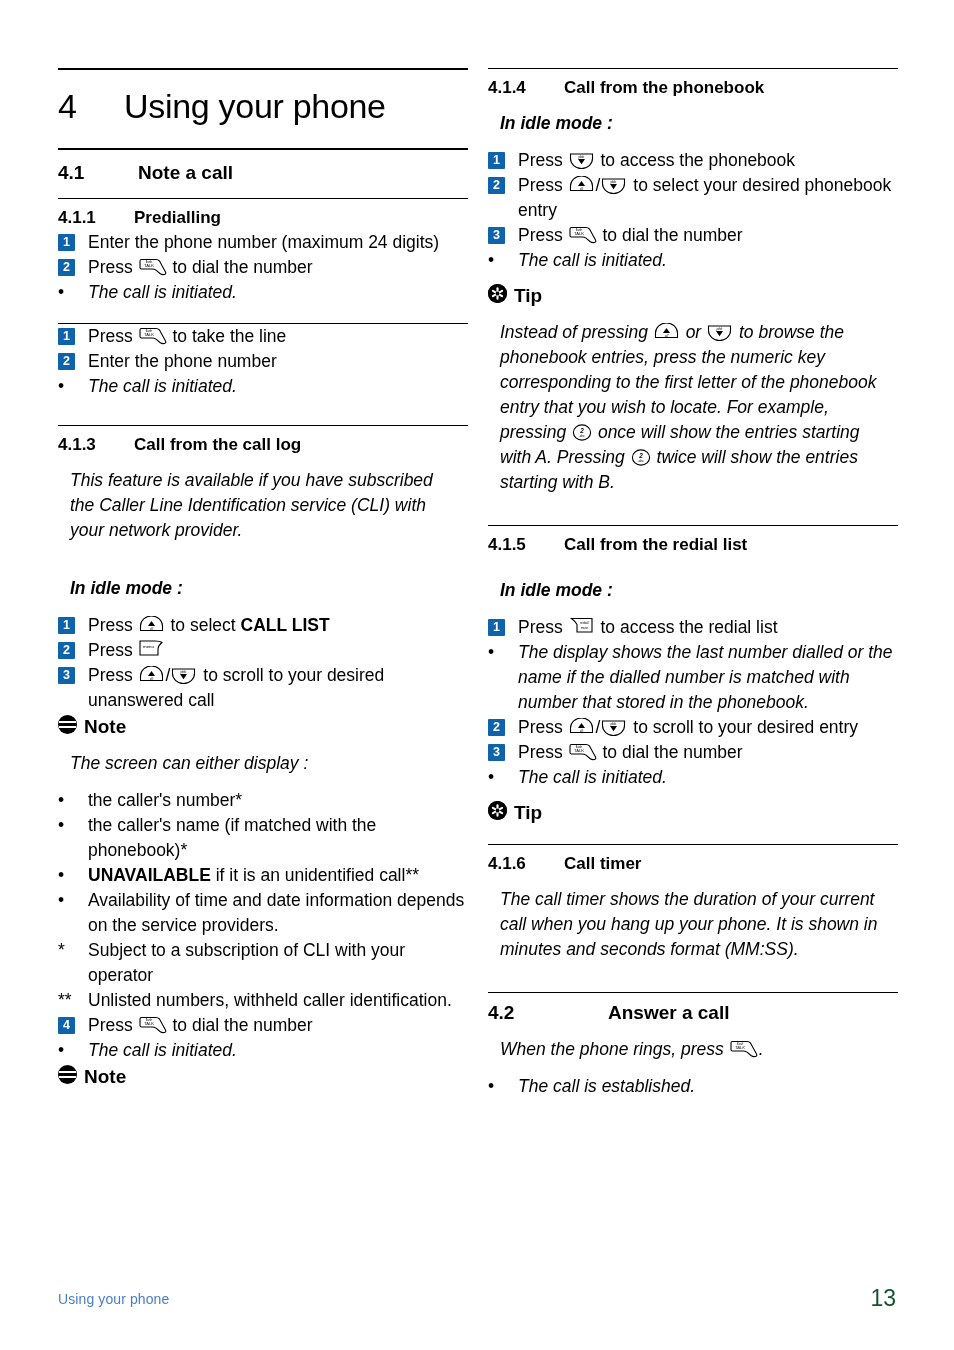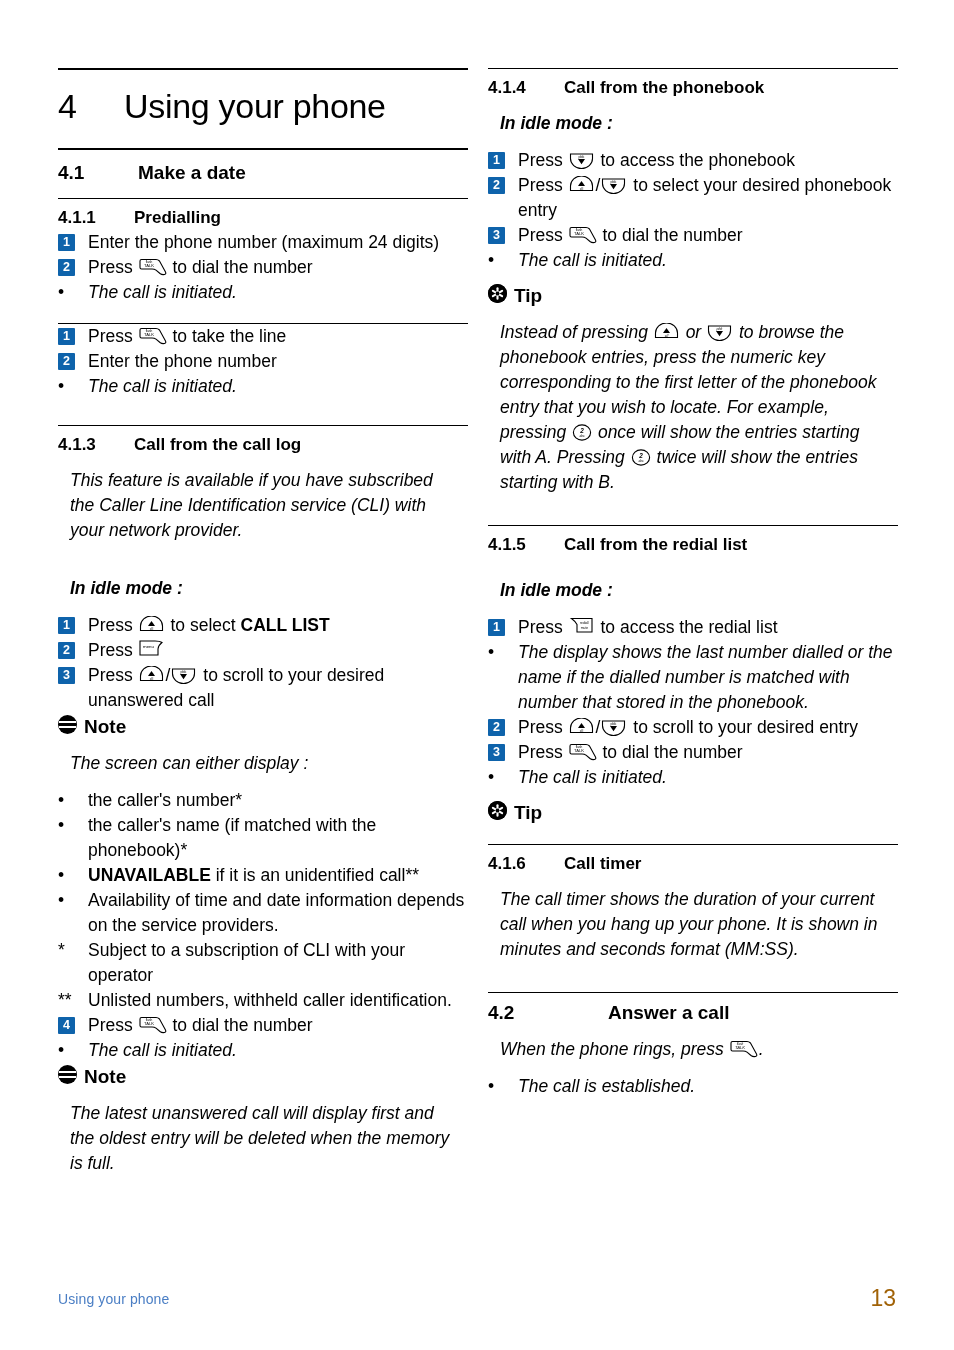--- a/index.html
+++ b/index.html
@@ -173,41 +173,41 @@
     position: absolute;
     left: 58px; top: 1291px;
     font-size: 14px;
     color: #4a7ec4;
     letter-spacing: 0.1px;
   }
   .footer-right {
     position: absolute;
     right: 58px; top: 1285px;
     font-size: 23px;
-    color: #a16207;
+    color: #14532d;
   }
 </style>
 </head>
 <body>
 
 <div class="page">
 
   <div class="col col-left">
 
     <div class="rule"></div>
 
     <h1 class="chapter">
       <span class="num">4</span>
       <span>Using your phone</span>
     </h1>
 
     <div class="rule"></div>
     <h2 class="sec">
       <span class="num">4.1</span>
-      <span>Make a date</span>
+      <span>Note a call</span>
     </h2>
 
     <div class="rule thin"></div>
     <h3 class="sub">
       <span class="num">4.1.1</span>
       <span>Predialling</span>
     </h3>
 
     <div class="step">
       <span class="badge">1</span>
@@ -359,21 +359,20 @@
 
     <div class="bullet">
       <span class="dot">•</span>
       <span class="txt ital">The call is initiated.</span>
     </div>
 
     <div class="callout">
       <span class="ico-note"></span>
       <span class="label">Note</span>
     </div>
-    <p class="body">The latest unanswered call will display first and the oldest entry will be deleted when the memory is full.</p>
 
   </div>
 
   <div class="col col-right">
 
     <div class="rule thin"></div>
     <h3 class="sub">
       <span class="num">4.1.4</span>
       <span>Call from the phonebook</span>
     </h3>

